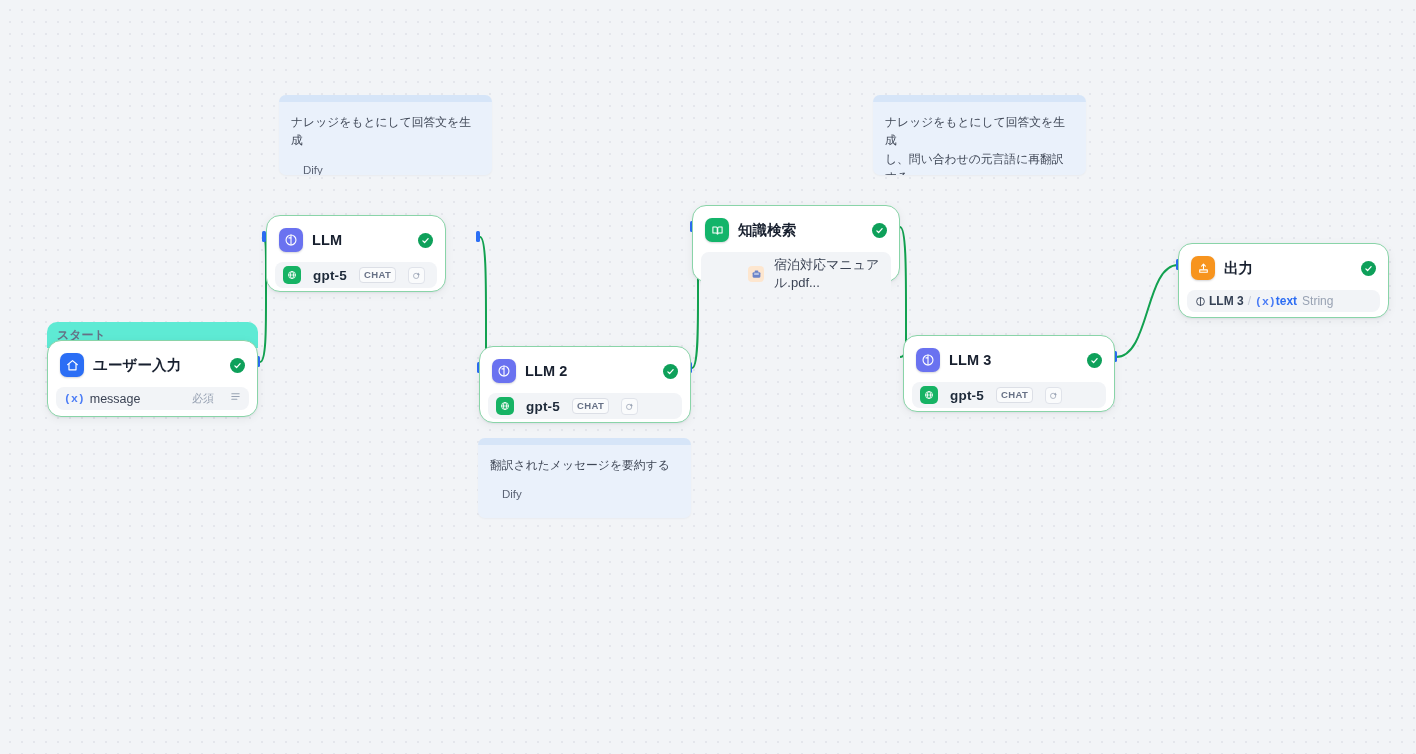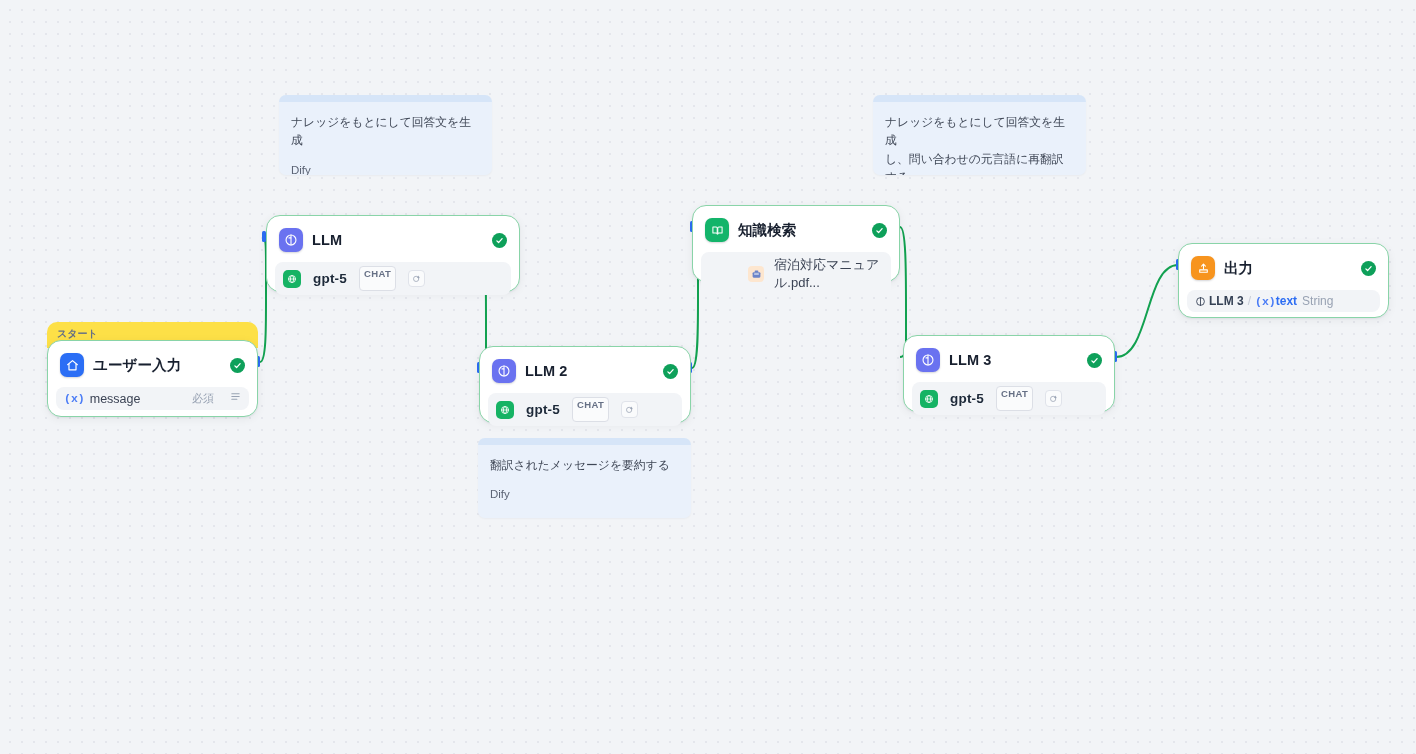--- a/index.html
+++ b/index.html
@@ -68,62 +68,62 @@
 
   .model-row{display:flex;align-items:center;gap:12px;width:100%;}
   .m-logo{
     width:18px;height:18px;border-radius:5px;background:#16b364;
     display:flex;align-items:center;justify-content:center;flex:0 0 auto;
   }
   .m-name{font-size:13.5px;font-weight:700;color:#1d2939;letter-spacing:.2px;}
   .m-tag{
     font-size:9.5px;font-weight:600;color:#667085;letter-spacing:.4px;
     border:1px solid #dcdfe6;border-radius:4px;background:#fafbfc;
-    padding:1px 4px 10px 4px;line-height:12px;
+    padding:1px 4px 1px 4px;line-height:12px;
   }
   .m-icon{
     width:15px;height:15px;border-radius:4px;border:1px solid #e0e3ea;background:#fafbfc;
     display:flex;align-items:center;justify-content:center;
   }
 
   .kb-row{display:flex;align-items:center;gap:10px;font-size:13px;color:#3b4354;padding-left:39px;}
   .kb-ico{width:16px;height:16px;border-radius:4px;background:#fde6cf;display:flex;align-items:center;justify-content:center;flex:0 0 auto;}
 
   .out-row{display:flex;align-items:center;gap:0px;font-size:12px;white-space:nowrap;}
   .out-row .nref{color:#344054;font-weight:600;display:flex;align-items:center;gap:3px;}
   .out-row .slash{color:#c6cbd6;margin:0 4px;}
   .out-row .vtext{color:#2e6ef3;font-weight:700;}
   .out-row .vtype{color:#98a2b3;margin-left:5px;font-weight:400;}
 
   
   .start-tab{
     position:absolute;
-    background:#fde047;
+    background:#5eead4;
     border-radius:10px 10px 0 0;
-    color:#667085;font-size:10px;font-weight:600;
+    color:#667085;font-size:12px;font-weight:600;
     padding:5px 10px 10px 10px;
     box-sizing:border-box;
   }
 
   
   .note{
     position:absolute;
     background:#eaf1fb;
     border-radius:7px;
     box-sizing:border-box;
     overflow:hidden;
     box-shadow:0 1px 2px rgba(16,24,40,.04);
   }
   .note-bar{height:7px;background:#d6e5f8;}
   .note-body{padding:11px 12px 10px 12px;}
   .note-text{
     font-size:11.8px;color:#3f4756;line-height:1.55;
     white-space:pre-line;
   }
-  .note-author{font-size:11.5px;color:#5c6475;margin-top:14px;}
+  .note-author{font-size:11.5px;color:#5c6475;margin-top:14px;margin-left:12px;}
 
   
   .handle{position:absolute;width:4px;height:11px;border-radius:1.5px;background:#2b6ef5;}
 </style>
 </head>
 <body>
 
 <div class="canvas">
 
   <svg class="edges" viewBox="0 0 1416 754">
@@ -202,21 +202,21 @@
       </span>
       <span class="req">
         <span>必須</span>
         <svg width="11" height="11" viewBox="0 0 24 24" fill="none" stroke="#98a2b3" stroke-width="2.4" stroke-linecap="round">
           <path d="M4 6h16M4 12h16M4 18h11"></path>
         </svg>
       </span>
     </div>
   </div>
 
-  <div class="node" style="left:266px;top:215px;width:254px;height:77px;">
+  <div class="node" style="left:266px;top:215px;width:180px;height:77px;">
     <div class="node-head">
       <span class="ntype violet">
         <svg width="14" height="14" viewBox="0 0 24 24" fill="none" stroke="#fff" stroke-width="1.9">
           <circle cx="12" cy="12" r="8.5"></circle>
             <path d="M12 3.5v17" stroke-linecap="round"></path>
           <path d="M8.6 8.4h3" stroke-linecap="round"></path>
         </svg>
       </span>
       <span class="node-title">LLM</span>
       <span class="badge-ok">

